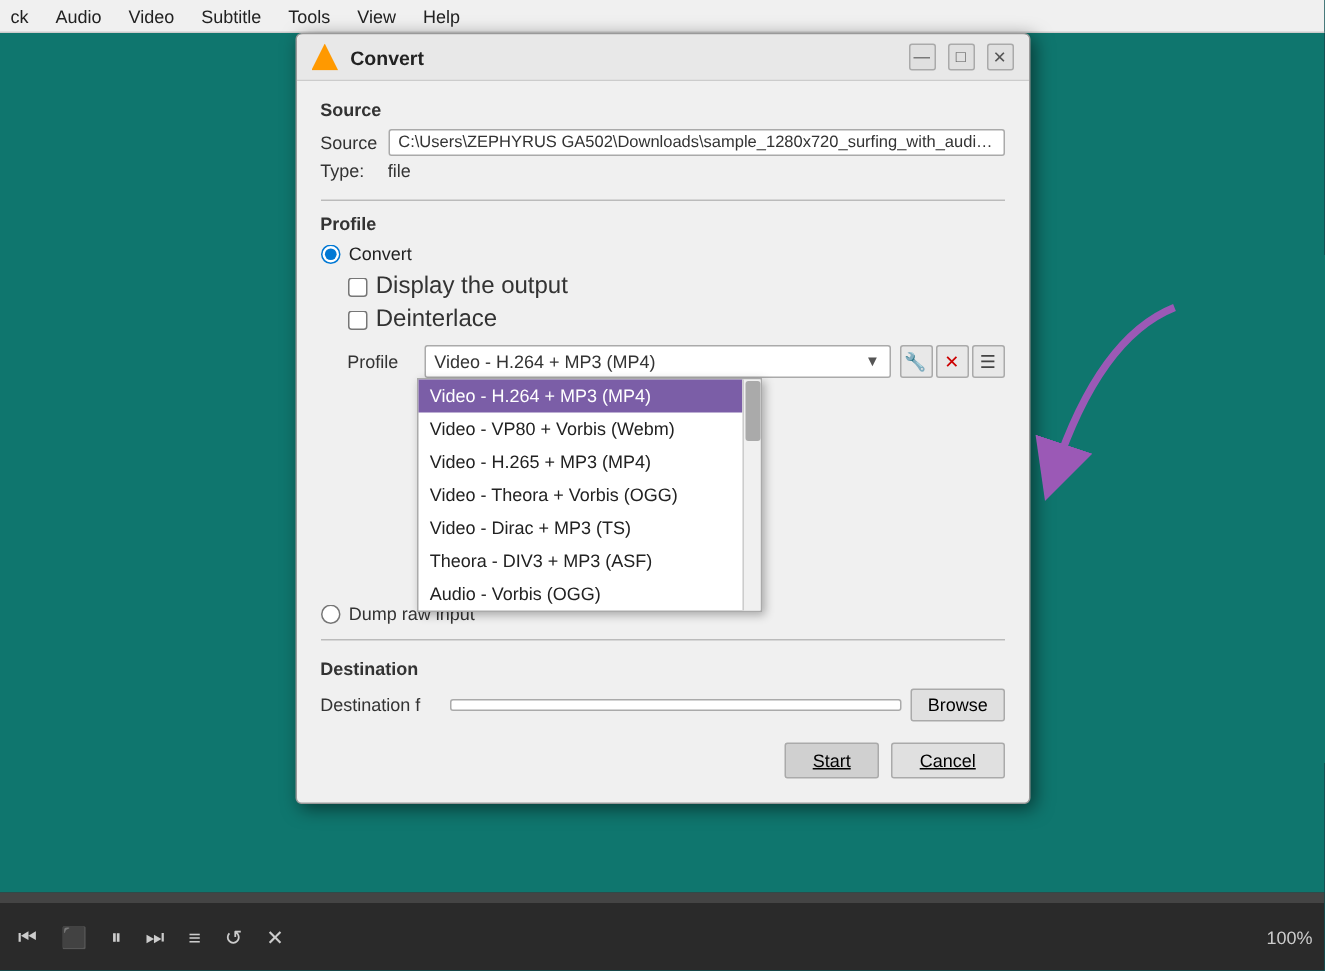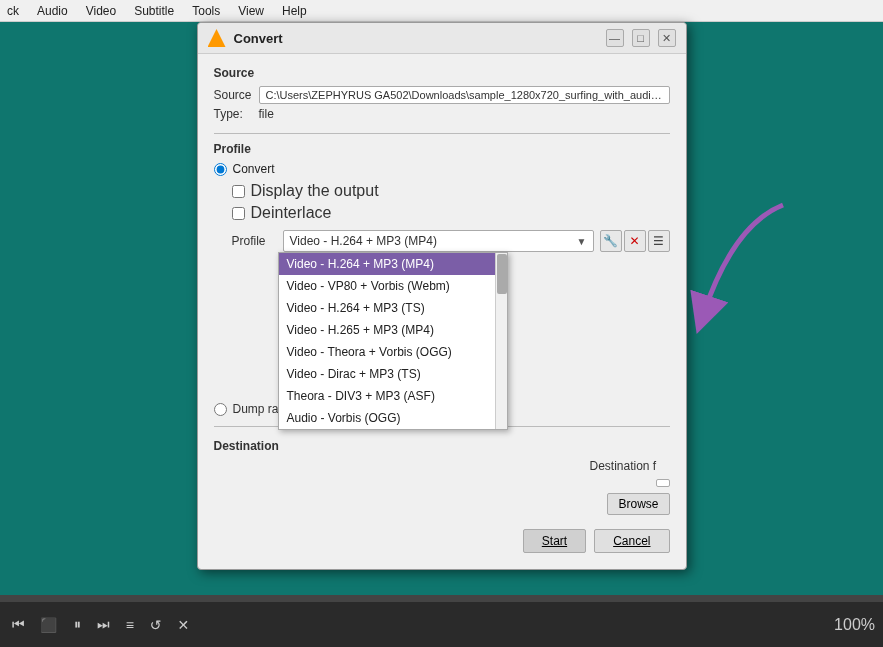--- a/index.html
+++ b/index.html
@@ -71,21 +71,21 @@
       color: #ccc;
       font-size: 14px;
       cursor: pointer;
       background: none;
       border: none;
       padding: 2px 4px;
     }
     .volume-area {
       margin-left: auto;
       color: #ccc;
-      font-size: 16px;
+      font-size: 12px;
       display: flex;
       align-items: flex-start;
       gap: 6px;
     }
 
     
     .dialog-overlay {
       position: absolute;
       top: 22px; left: 0; right: 0; bottom: 52px;
       display: flex;
@@ -327,24 +327,23 @@
       font-size: 12px;
       color: #333;
     }
 
     
     .destination-section {
       margin-top: 12px;
     }
     .dest-row {
       display: flex;
-      align-items: flex-end;
+      align-items: center;
       gap: 6px;
       margin-top: 4px;
-      flex-direction: column;
     }
     .dest-key {
       font-size: 12px;
       color: #333;
       min-width: 80px;
     }
     .dest-input {
       background: white;
       border: 1px solid #aaa;
       padding: 3px 6px;
@@ -474,21 +473,20 @@
               <div class="tool-btn wrench-btn">🔧</div>
               <div class="tool-btn red-btn">✕</div>
               <div class="tool-btn list-btn">☰</div>
             </div>
 
             <div class="dropdown-list" style="top:100%; left:46px; width:230px;">
               <div class="dropdown-scrollbar">
                 <div class="dropdown-items">
                   <div class="dropdown-item selected">Video - H.264 + MP3 (MP4)</div>
                   <div class="dropdown-item">Video - VP80 + Vorbis (Webm)</div>
-                  <div class="dropdown-item">Video - H.264 + MP3 (TS)</div>
                   <div class="dropdown-item">Video - H.265 + MP3 (MP4)</div>
                   <div class="dropdown-item">Video - Theora + Vorbis (OGG)</div>
                   <div class="dropdown-item">Video - Dirac + MP3 (TS)</div>
                   <div class="dropdown-item">Theora - DIV3 + MP3 (ASF)</div>
                   <div class="dropdown-item">Audio - Vorbis (OGG)</div>
                 </div>
                 <div class="dropdown-scrollbar-track">
                   <div class="dropdown-scrollbar-thumb"></div>
                 </div>
               </div>

